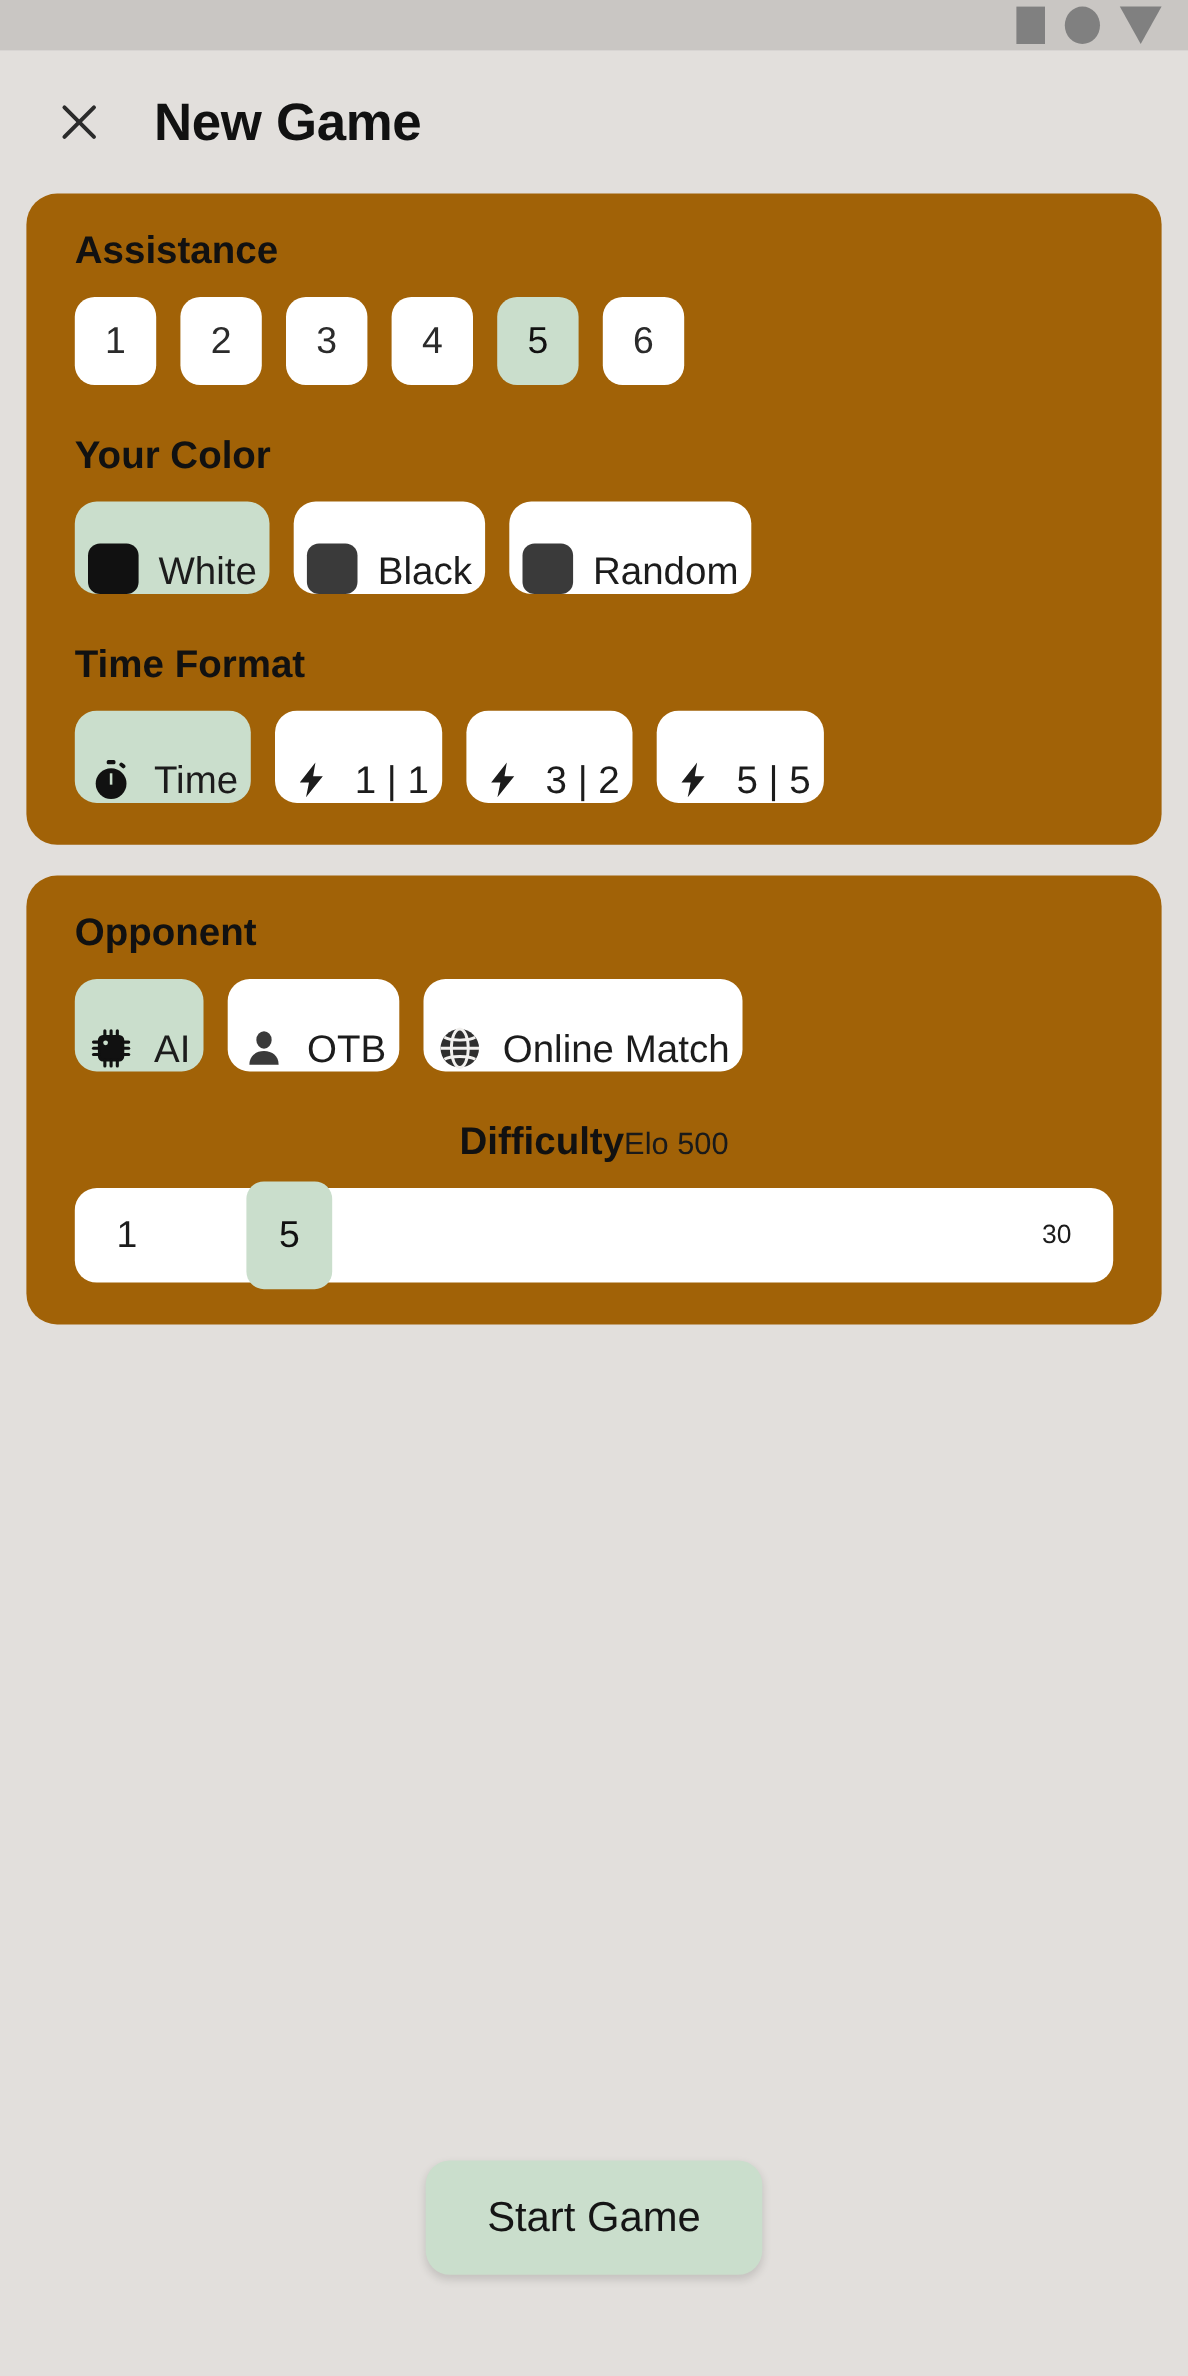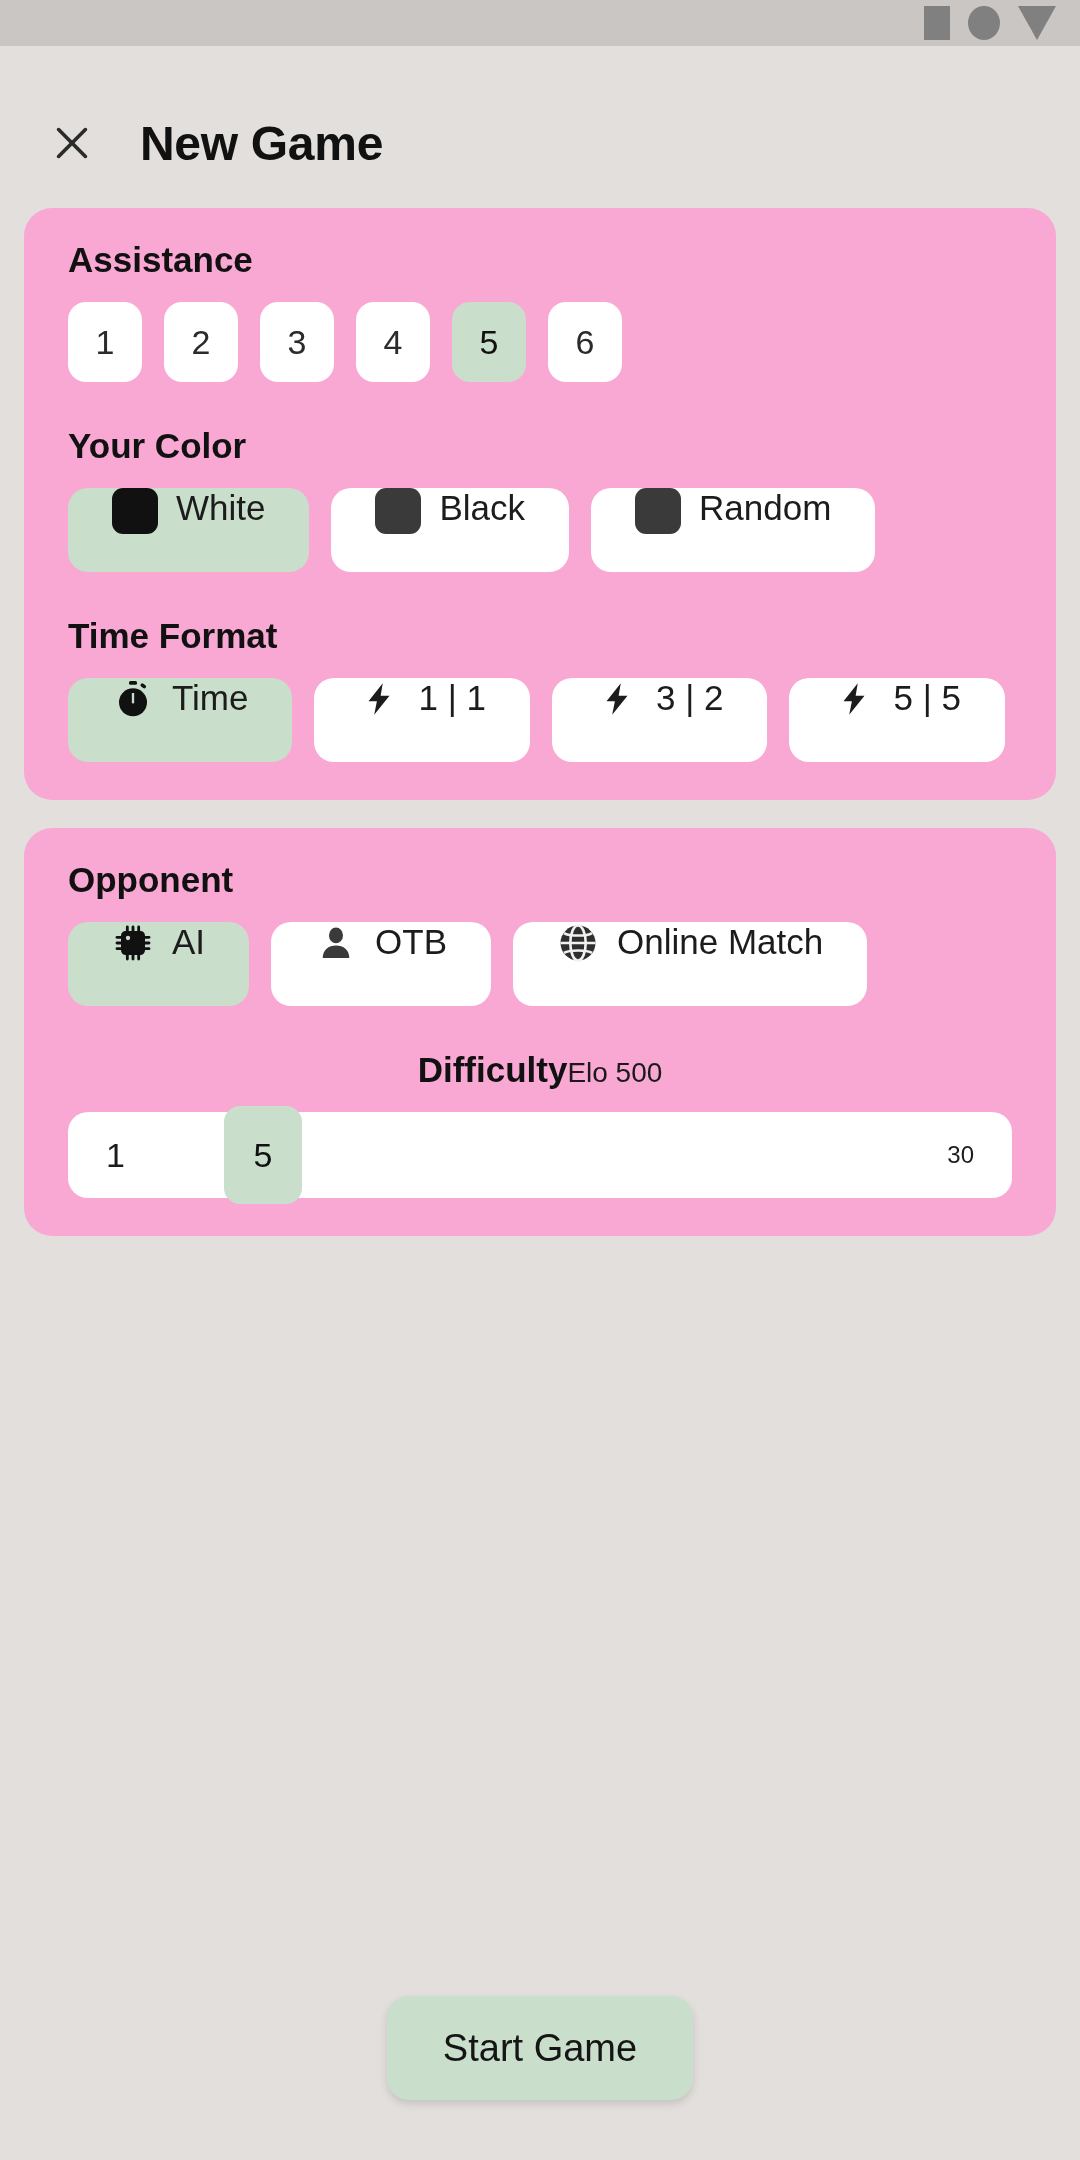--- a/index.html
+++ b/index.html
@@ -37,21 +37,20 @@
     border-right: 19px solid transparent;
     border-top: 34px solid #808080;
   }
 
   
   .page {
     width: 1080px;
     height: 1802px;
     background: #e2dfdc;
     position: relative;
-    margin-top: 32px;
   }
 
   
   .header {
     display: flex;
     align-items: center;
     height: 130px;
     padding: 0 0 0 44px;
     gap: 40px;
   }
@@ -63,21 +62,21 @@
   .close-btn svg { display: block; }
   .header-title {
     font-size: 48px;
     font-weight: bold;
     color: #111111;
     letter-spacing: -0.3px;
   }
 
   
   .card {
-    background: #f9a8d4;
+    background: #a16207;
     border-radius: 28px;
     margin: 0 24px;
     padding: 32px 0 38px 0;
     overflow: hidden;
   }
   .card + .card { margin-top: 28px; }
 
   .section-label {
     font-size: 35px;
     font-weight: bold;
@@ -126,23 +125,23 @@
   .num-chip.selected {
     background: #cadecc;
     color: #111111;
   }
 
   .pill {
     height: 84px;
     background: #ffffff;
     border-radius: 20px;
     display: flex;
-    align-items: flex-start;
+    align-items: flex-end;
     gap: 18px;
-    padding: 0 44px;
+    padding: 0 12px;
     font-size: 35px;
     color: #1c1c1c;
     flex: none;
     white-space: nowrap;
   }
   .pill.selected { background: #cadecc; }
 
   .swatch {
     width: 46px; height: 46px;
     border-radius: 11px;

